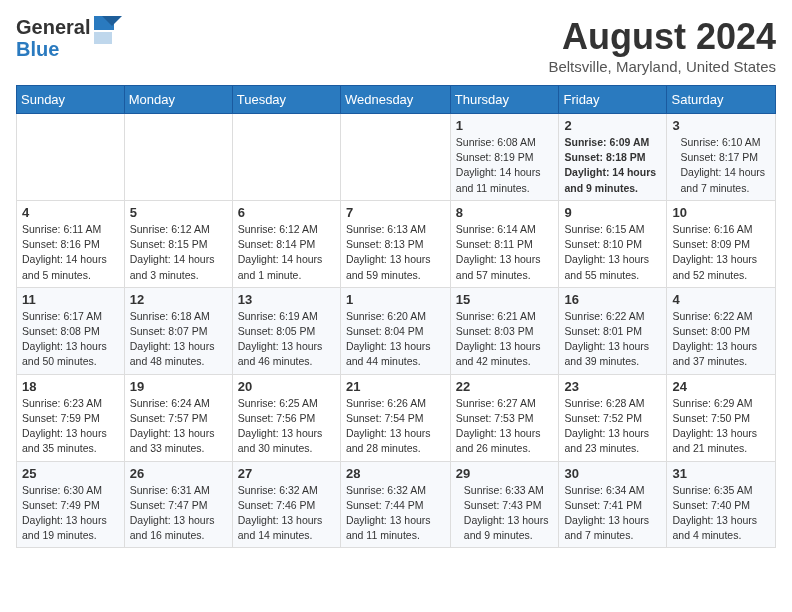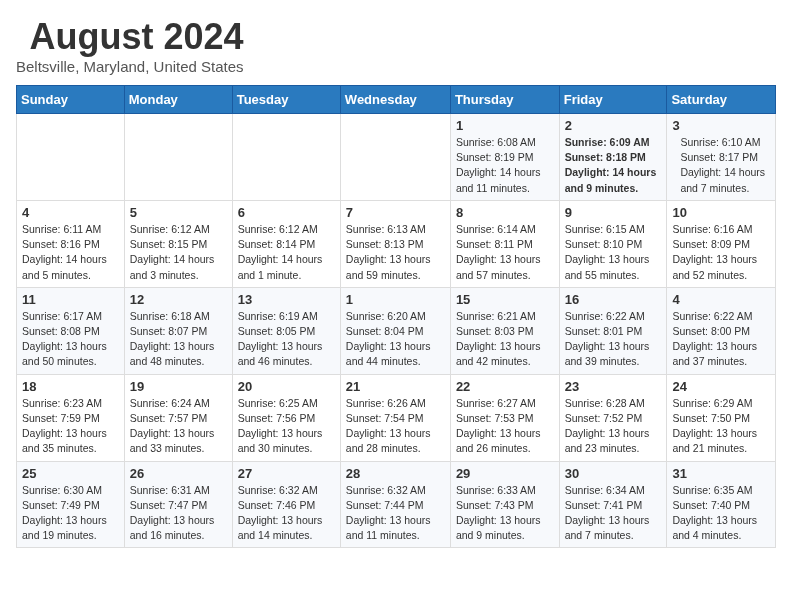--- a/index.html
+++ b/index.html
@@ -37,21 +37,21 @@
       width: 100%;
       border-collapse: collapse;
       font-size: 11px;
     }
     thead tr th {
       background-color: #2a7abf;
       color: #fff;
       padding: 6px 4px;
       text-align: left;
       font-size: 13px;
-      font-weight: bold;
+      font-weight: normal;
       border: 1px solid #1a5a9f;
       margin-top: 44px;
     }
     tbody tr td {
       border: 1px solid #ddd;
       padding: 4px 5px;
       vertical-align: top;
       width: 113px;
       min-height: 80px;
       background: #fff;
@@ -70,20 +70,32 @@
       font-size: 10.5px;
       color: #333;
       line-height: 1.45;
     }
     .empty-cell { background: #fff !important; }
   </style>
 </head>
 <body>
 
 <div class="header">
+  <div class="logo">
+    <div style="display:flex;align-items:center;gap:0;">
+      <div style="font-size:20px;font-weight:bold;color:#333;line-height:1.1;">
+        <span style="color:#333;">General</span><br><span style="color:#2a7abf;">Blue</span>
+      </div>
+      <svg width="28" height="36" viewBox="0 0 28 36" style="margin-left:4px;margin-top:-8px;">
+        <polygon points="0,0 20,0 20,14 0,14" fill="#2a7abf"></polygon>
+        <polygon points="8,0 28,0 18,10" fill="#1e5e9a"></polygon>
+        <polygon points="0,16 18,16 18,28 0,28" fill="#2a7abf" opacity="0.3"></polygon>
+      </svg>
+    </div>
+  </div>
   <div class="title-block">
     <div class="main-title">August 2024</div>
     <div class="subtitle">Beltsville, Maryland, United States</div>
   </div>
 </div>
 
 <table>
   <thead>
     <tr>
     <th>Sunday</th>
@@ -300,21 +312,21 @@
         </td>
         <td>
           <span class="day-number">28</span>
           <div class="day-info" style="white-space: pre-line;">Sunrise: 6:32 AM
 Sunset: 7:44 PM
 Daylight: 13 hours
 and 11 minutes.</div>
         </td>
         <td>
           <span class="day-number">29</span>
-          <div class="day-info" style="white-space: pre-line;">Sunrise: 6:33 AM
+          <div class="day-info" style="white-space: pre-line; margin-left: 8px;">Sunrise: 6:33 AM
 Sunset: 7:43 PM
 Daylight: 13 hours
 and 9 minutes.</div>
         </td>
         <td>
           <span class="day-number">30</span>
           <div class="day-info" style="white-space: pre-line;">Sunrise: 6:34 AM
 Sunset: 7:41 PM
 Daylight: 13 hours
 and 7 minutes.</div>

